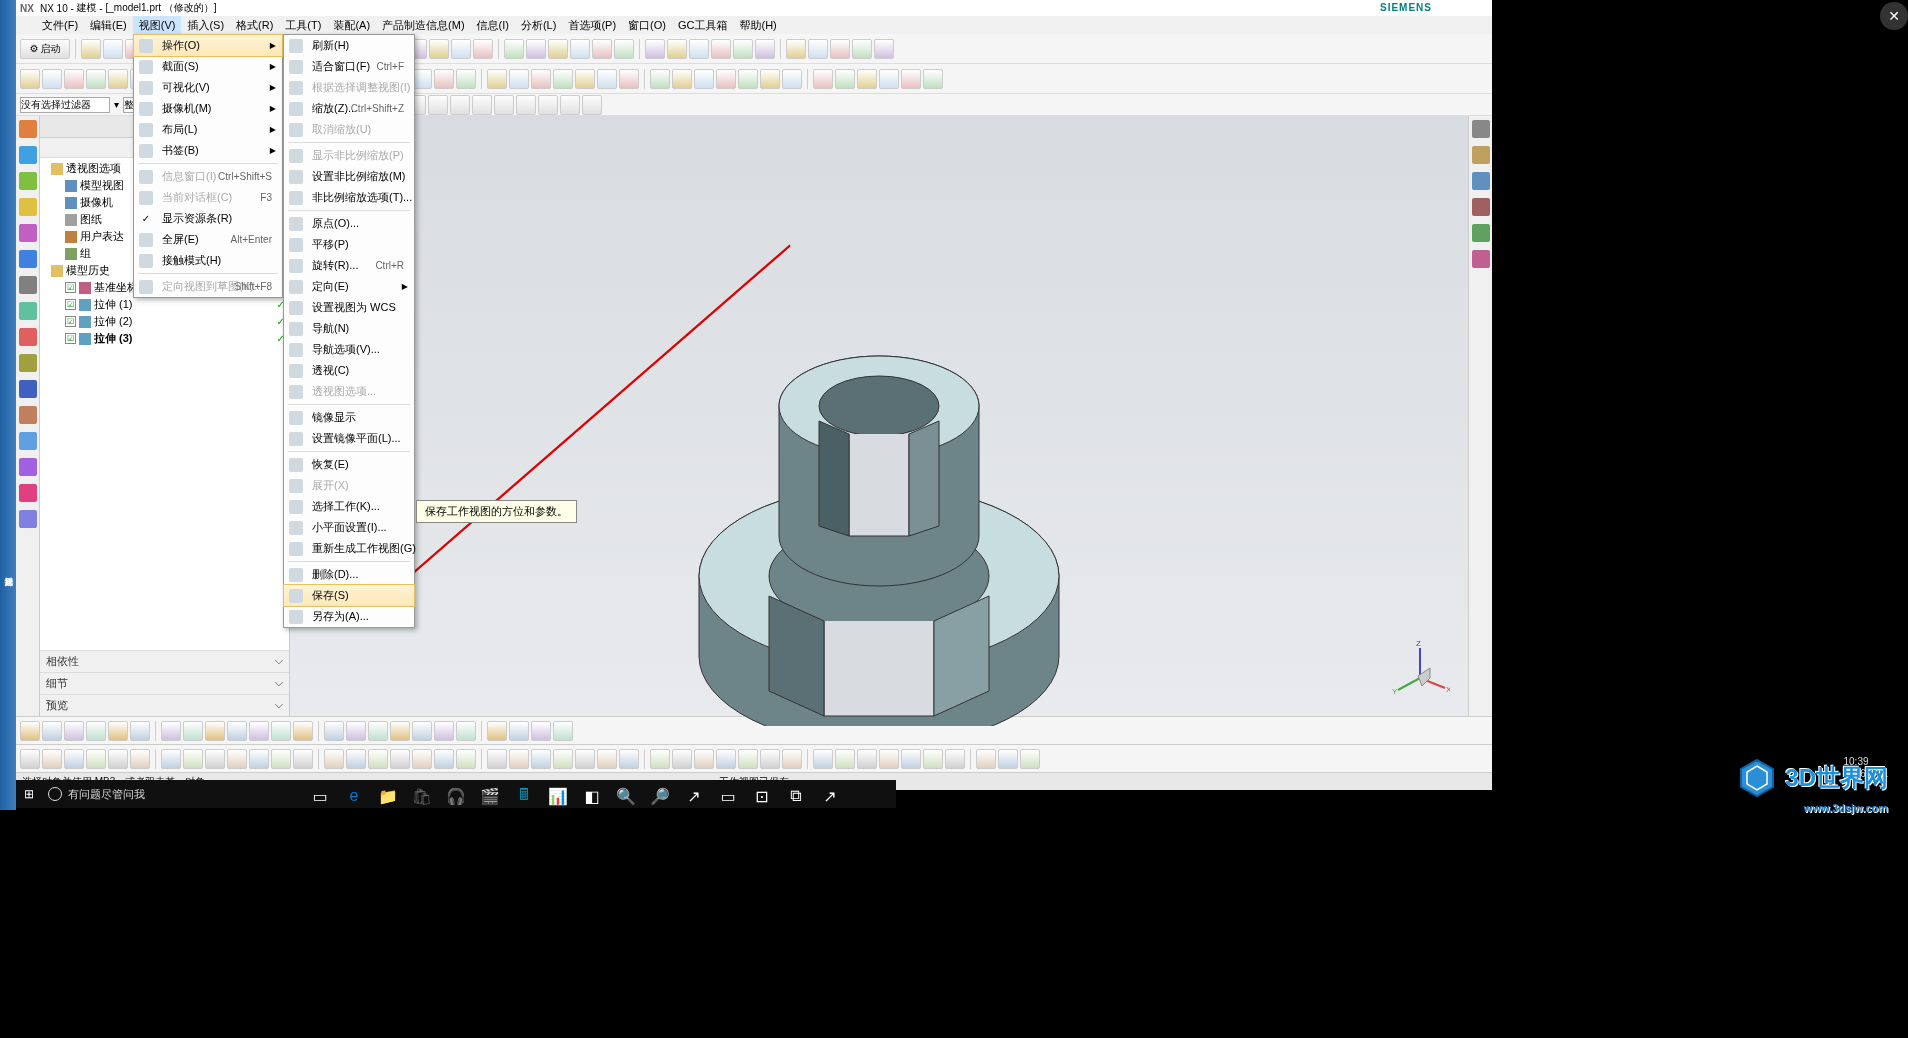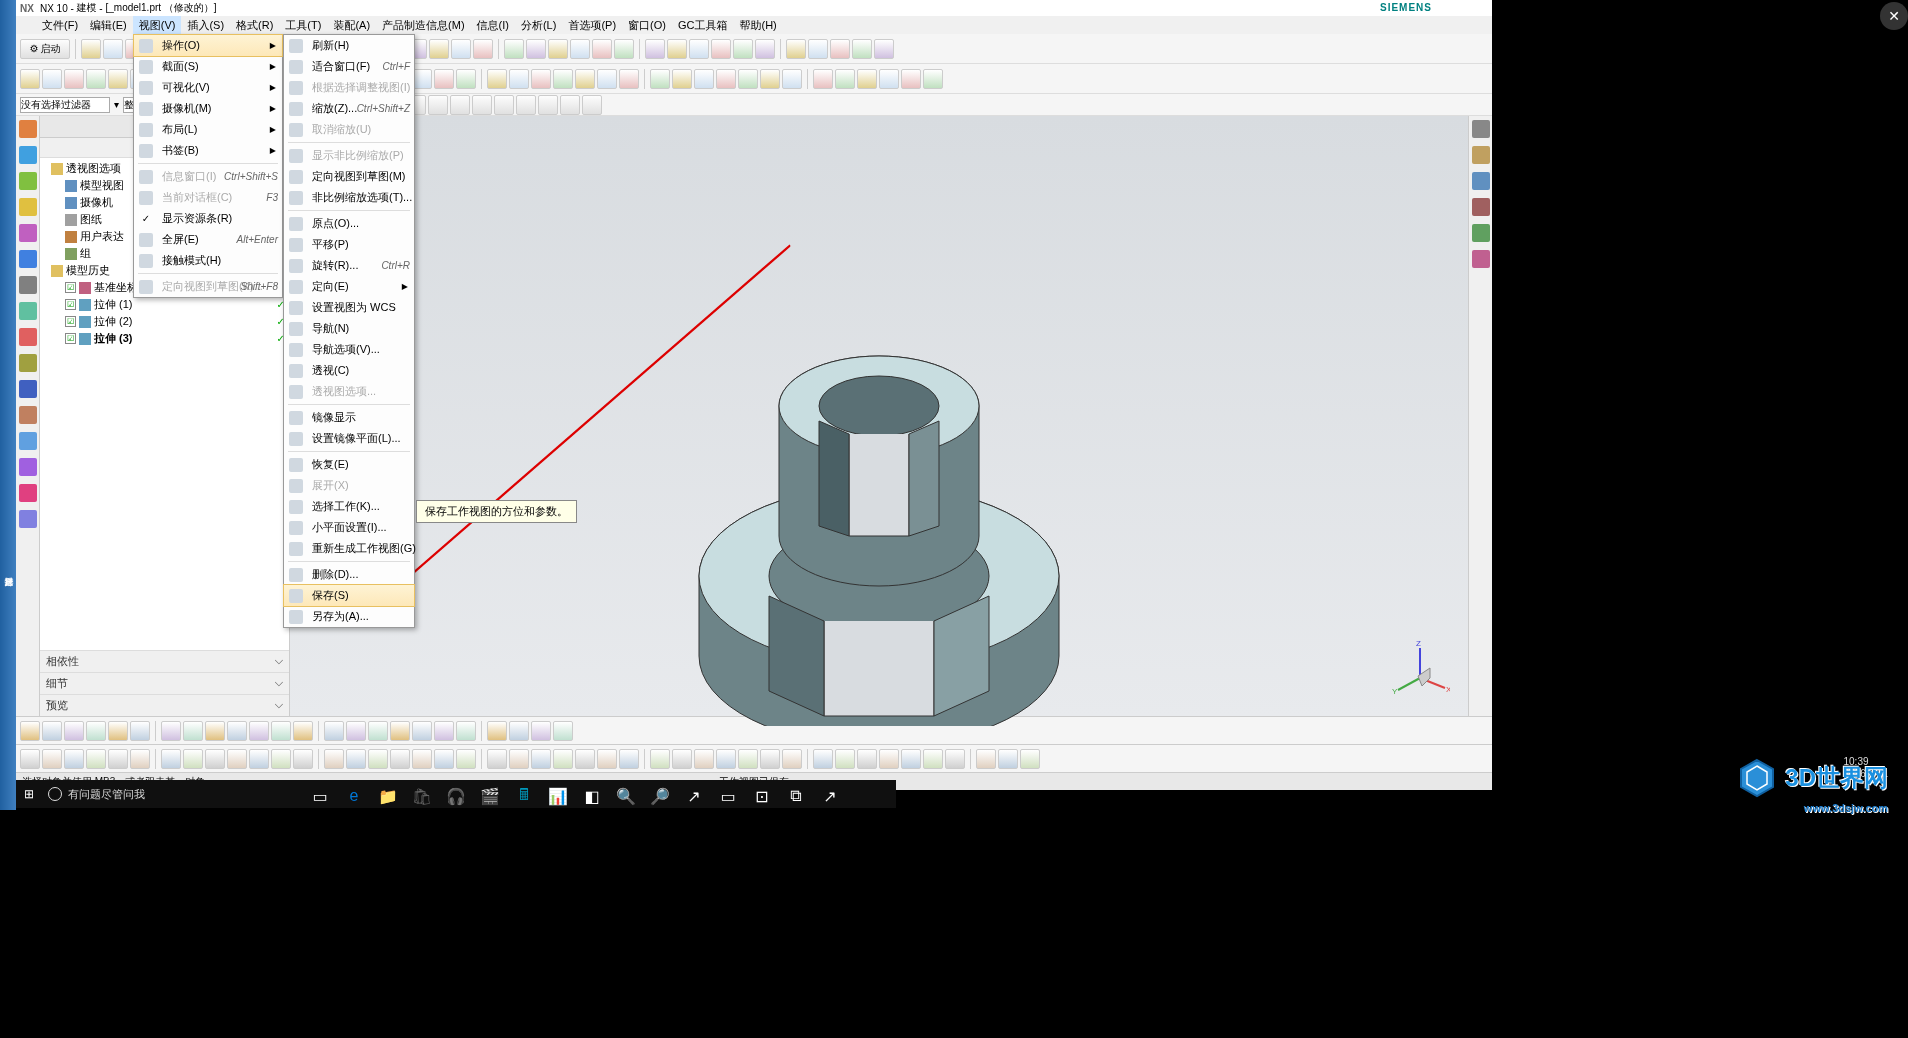--- a/index.html
+++ b/index.html
@@ -39,21 +39,21 @@
 .triad { position: absolute; bottom: 18px; right: 18px; width: 60px; height: 60px; }
 .right-rail { width: 24px; background: #f0f0f0; border-left: 1px solid #ccc; display: flex; flex-direction: column; gap: 8px; padding-top: 4px; align-items: center; }
 .bottom-tool { height: 28px; background: #f5f5f5; border-top: 1px solid #ccc; display: flex; align-items: center; padding: 2px 4px; gap: 2px; }
 .status-bar { height: 18px; background: #e8e8e8; border-top: 1px solid #ccc; font-size: 10px; display: flex; align-items: center; padding: 0 6px; }
 .status-center { position: absolute; left: 50%; transform: translateX(-50%); }
 .dropdown-menu { position: absolute; background: #fdfdfd; border: 1px solid #999; box-shadow: 2px 2px 5px rgba(0,0,0,0.3); font-size: 11px; z-index: 50; }
 .dropdown-menu .mi { padding: 3px 28px 3px 28px; display: flex; align-items: center; position: relative; white-space: nowrap; }
 .dropdown-menu .mi.highlighted { background: linear-gradient(#fef3d5,#fde8b8); border: 1px solid #e8c060; margin: -1px; }
 .dropdown-menu .mi.disabled { color: #aaa; }
 .dropdown-menu .mi .arrow { position: absolute; right: 6px; font-size: 8px; }
-.dropdown-menu .mi .sc { position: absolute; right: 4px; color: #666; font-size: 10px; font-style: italic; }
+.dropdown-menu .mi .sc { position: absolute; right: 10px; color: #666; font-size: 10px; }
 .dropdown-menu .mi .mico { position: absolute; left: 5px; width: 14px; height: 14px; display: flex; align-items: center; justify-content: center; font-size: 10px; }
 .dropdown-menu .sep { height: 1px; background: #ddd; margin: 2px 4px; }
 .menu1 { left: 117px; top: 34px; width: 150px; }
 .menu2 { left: 267px; top: 34px; width: 132px; }
 .tooltip { position: absolute; left: 400px; top: 500px; background: #ffffe8; border: 1px solid #888; padding: 3px 8px; font-size: 11px; z-index: 60; }
 .taskbar-wrap { position: absolute; left: 16px; bottom: 230px; width: 880px; height: 28px; background: #101010; display: flex; align-items: center; padding: 0 4px; gap: 10px; }
 .taskbar-wrap .win { width: 18px; height: 18px; display: flex; align-items: center; justify-content: center; color: #fff; font-size: 12px; }
 .cortana { display: flex; align-items: center; color: #ddd; font-size: 11px; gap: 6px; }
 .cortana .circ { width: 14px; height: 14px; border: 1.5px solid #ddd; border-radius: 50%; }
 .tb-icon { width: 20px; height: 20px; display: flex; align-items: center; justify-content: center; color: #fff; }
@@ -554,21 +554,21 @@
         <span class="mico" style="background: rgb(208, 216, 224); border-radius: 2px;"></span>
         <span>取消缩放(U)</span>
       </div>
       <div class="sep"></div>
       <div class="mi disabled">
         <span class="mico" style="background: rgb(208, 216, 224); border-radius: 2px;"></span>
         <span>显示非比例缩放(P)</span>
       </div>
       <div class="mi">
         <span class="mico" style="background: rgb(208, 216, 224); border-radius: 2px;"></span>
-        <span>定向视图到草图(M)</span>
+        <span>设置非比例缩放(M)</span>
       </div>
       <div class="mi">
         <span class="mico" style="background: rgb(208, 216, 224); border-radius: 2px;"></span>
         <span>非比例缩放选项(T)...</span>
       </div>
       <div class="sep"></div>
       <div class="mi">
         <span class="mico" style="background: rgb(208, 216, 224); border-radius: 2px;"></span>
         <span>原点(O)...</span>
       </div>

